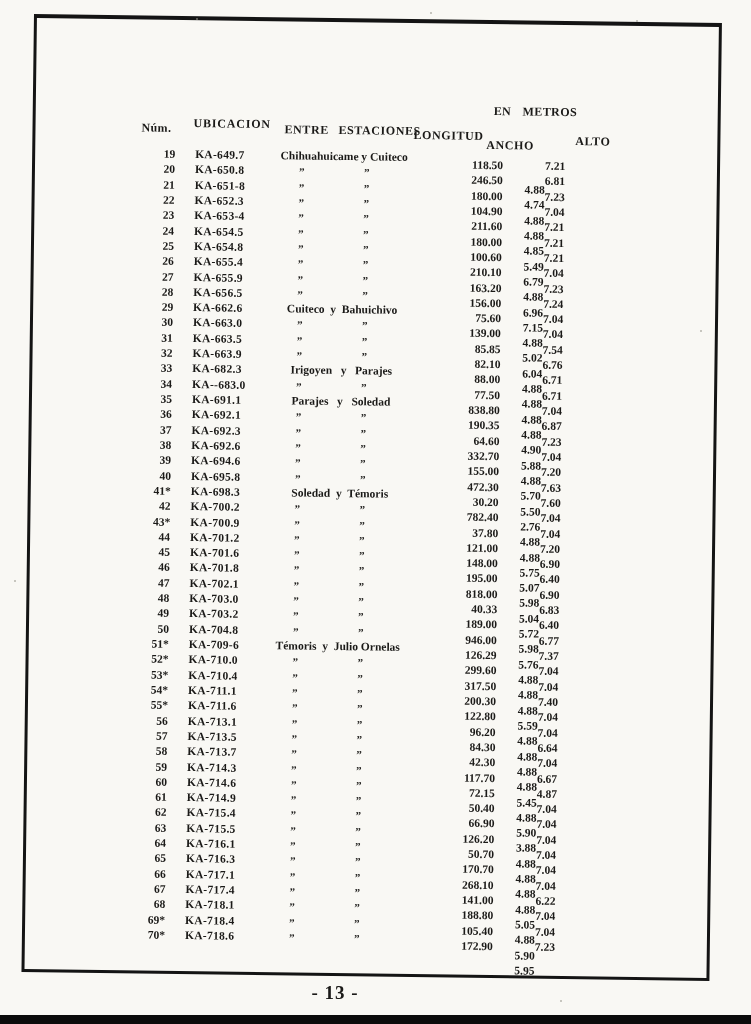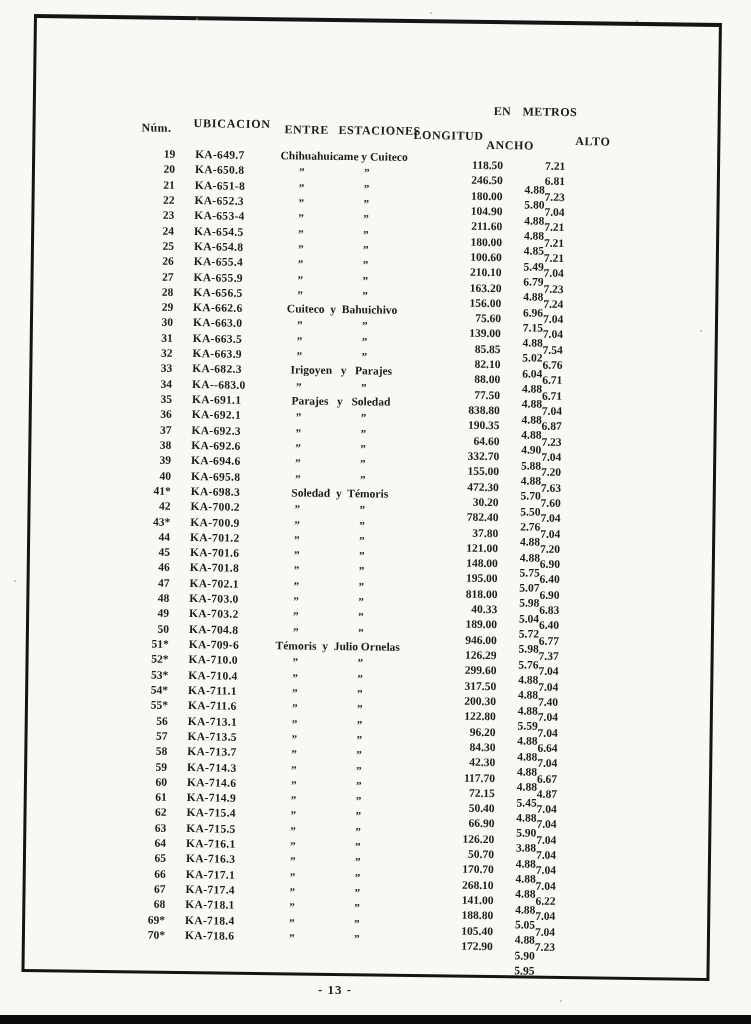--- a/index.html
+++ b/index.html
@@ -60,21 +60,21 @@
   
   .c-lon{left:358px;width:110px;text-align:right;top:7px;}
   .c-anc{left:468px;width:42px;text-align:right;top:7px;margin-top:24px;}
   .c-alt{left:510px;width:46px;top:7px;}
 
   .page-num{
     position:absolute;
     left:280px;top:982px;
     width:110px;
     text-align:center;
-    font-size:13px;
+    font-size:19px;
     font-weight:700;
     letter-spacing:1px;
   }
   .bottom-bar{
     position:absolute;
     left:0;top:1015px;
     width:751px;height:9px;
     background:#0b0b0b;
   }
   
@@ -105,21 +105,21 @@
   </div>
 
   <div class="row">
     <span class="c-num">20</span>
     <span class="c-ubi">KA-650.8</span>
     <span class="c-est ditto">
             <span class="d1">”</span>
             <span class="d2">”</span>
           </span>
     <span class="c-lon">246.50</span>
-    <span class="c-anc">5.80</span>
+    <span class="c-anc">4.74</span>
     <span class="c-alt">6.81</span>
   </div>
 
   <div class="row">
     <span class="c-num">21</span>
     <span class="c-ubi">KA-651-8</span>
     <span class="c-est ditto">
             <span class="d1">”</span>
             <span class="d2">”</span>
           </span>

